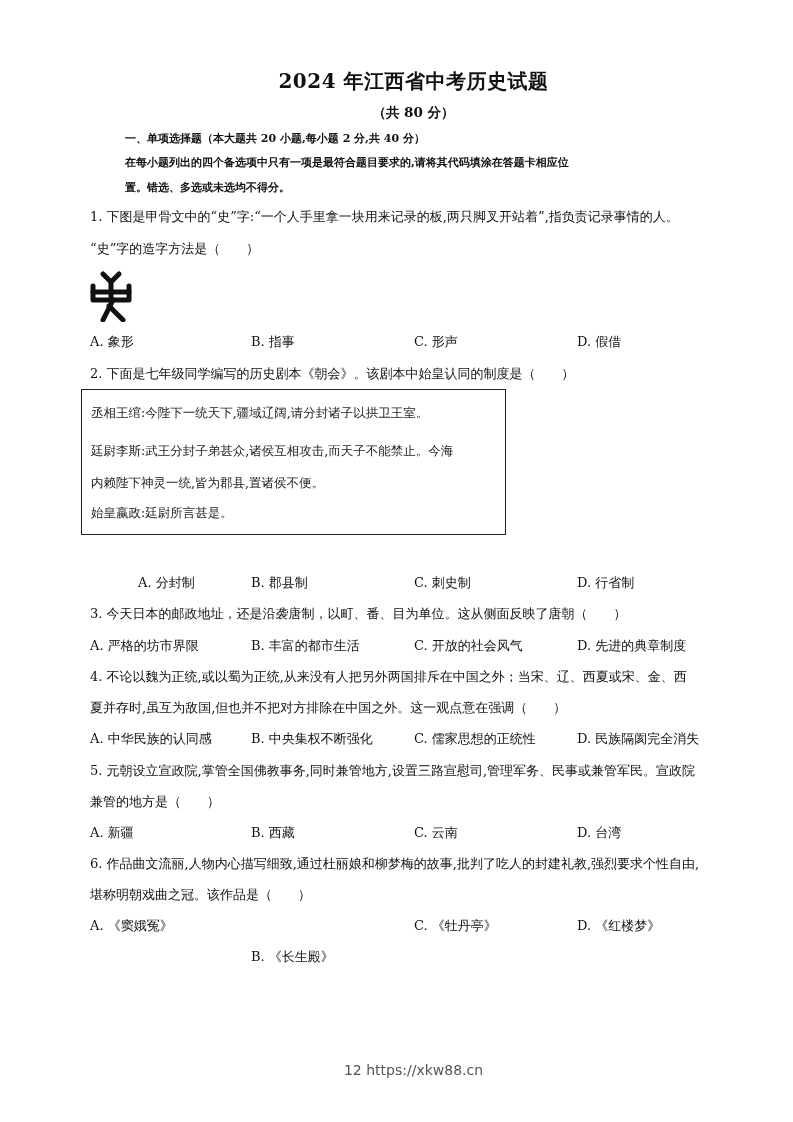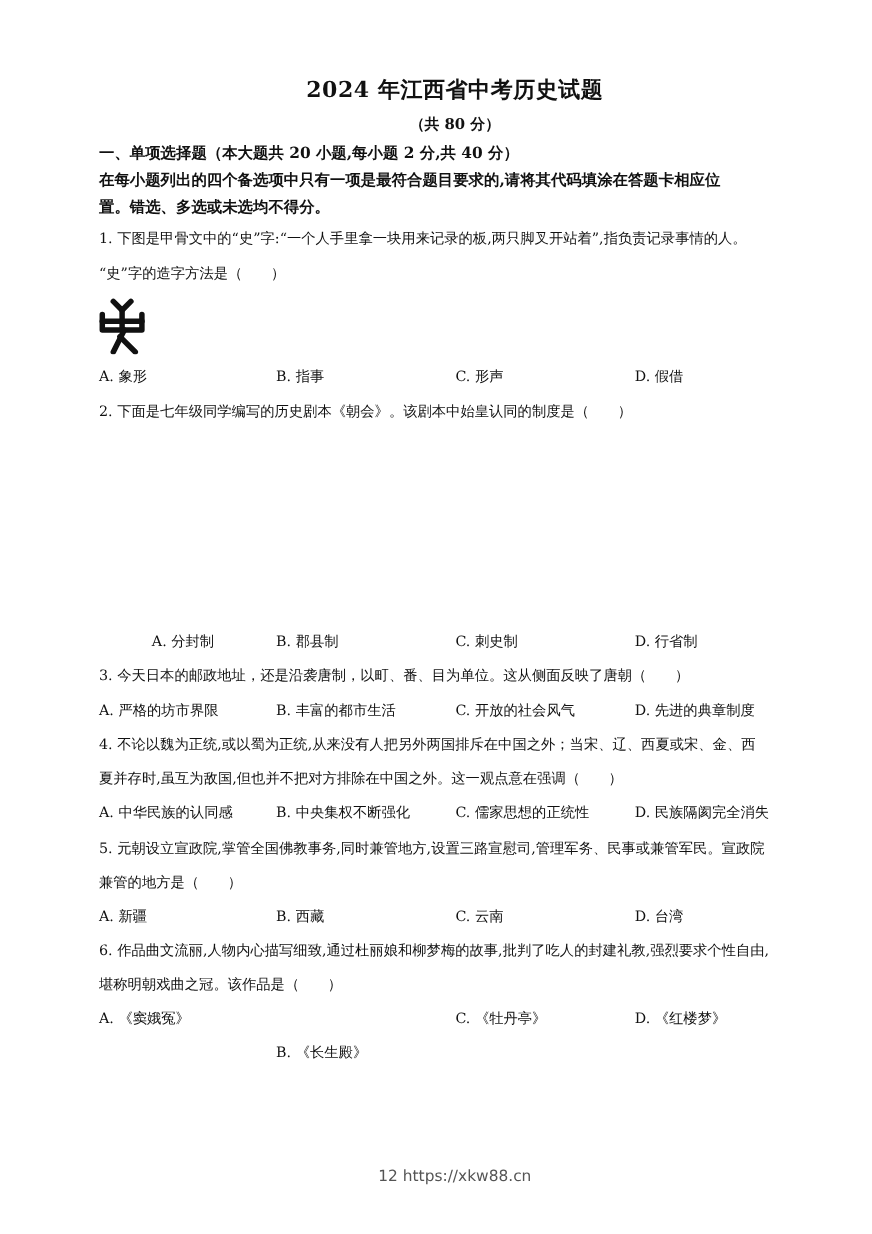--- a/index.html
+++ b/index.html
@@ -4,21 +4,21 @@
 <style>
   html, body { margin: 0; padding: 0; background: #ffffff; }
   body { width: 793px; height: 1122px; position: relative; overflow: hidden;
          font-family: "DejaVu Serif", "Liberation Serif", serif; color: #111; }
   .page { position: absolute; left: 17px; top: 0; width: 793px; height: 1122px; }
   .title { position: absolute; left: 0; width: 793px; top: 68px; text-align: center;
            font-size: 20px; font-weight: bold; letter-spacing: 0.5px; }
   .subtitle { position: absolute; left: 0; width: 793px; top: 104px; text-align: center;
               font-size: 13.5px; font-weight: bold; }
   .line { position: absolute; left: 73px; font-size: 13px; white-space: nowrap; }
-  .bold { font-weight: bold; font-size: 14px; }
+  .bold { font-weight: bold; font-size: 11px; margin-left: 35px; }
   .opt { position: absolute; font-size: 13px; white-space: nowrap; }
   .oA { left: 73px; } .oB { left: 234px; } .oC { left: 397px; text-align: center; } .oD { left: 560px; }
   .box { position: absolute; left: 64px; top: 389px; width: 423px; height: 144px;
          border: 1.3px solid #222; }
   .box .bl { position: absolute; left: 9px; font-size: 12.5px; white-space: nowrap; color: #222; }
   .glyph { position: absolute; left: 72px; top: 270px; width: 46px; height: 52px; }
   .footer { position: absolute; left: 0; width: 793px; top: 1062px; text-align: center;
             font-family: "DejaVu Sans", "Liberation Sans", sans-serif; font-size: 14px; color: #555; }
 </style>
 </head>
@@ -45,20 +45,26 @@
       <path d="M24 30 L14 50"></path>
       <path d="M20 36 L34 50"></path>
     </g>
   </svg>
   <div class="opt oA" style="top:333px;">A. 象形</div>
   <div class="opt oB" style="top:333px;">B. 指事</div>
   <div class="opt oC" style="top:333px;">C. 形声</div>
   <div class="opt oD" style="top:333px;">D. 假借</div>
 
   <div class="line" style="top:365px;">2. 下面是七年级同学编写的历史剧本《朝会》。该剧本中始皇认同的制度是（　　）</div>
+  <div class="box">
+    <div class="bl" style="top:15px;">丞相王绾:今陛下一统天下,疆域辽阔,请分封诸子以拱卫王室。</div>
+    <div class="bl" style="top:53px;">廷尉李斯:武王分封子弟甚众,诸侯互相攻击,而天子不能禁止。今海</div>
+    <div class="bl" style="top:85px;">内赖陛下神灵一统,皆为郡县,置诸侯不便。</div>
+    <div class="bl" style="top:115px;">始皇嬴政:廷尉所言甚是。</div>
+  </div>
   <div class="opt oA" style="top:574px;margin-left:48px;">A. 分封制</div>
   <div class="opt oB" style="top:574px;">B. 郡县制</div>
   <div class="opt oC" style="top:574px;">C. 刺史制</div>
   <div class="opt oD" style="top:574px;">D. 行省制</div>
 
   <div class="line" style="top:605px;">3. 今天日本的邮政地址，还是沿袭唐制，以町、番、目为单位。这从侧面反映了唐朝（　　）</div>
   <div class="opt oA" style="top:637px;">A. 严格的坊市界限</div>
   <div class="opt oB" style="top:637px;">B. 丰富的都市生活</div>
   <div class="opt oC" style="top:637px;">C. 开放的社会风气</div>
   <div class="opt oD" style="top:637px;">D. 先进的典章制度</div>

